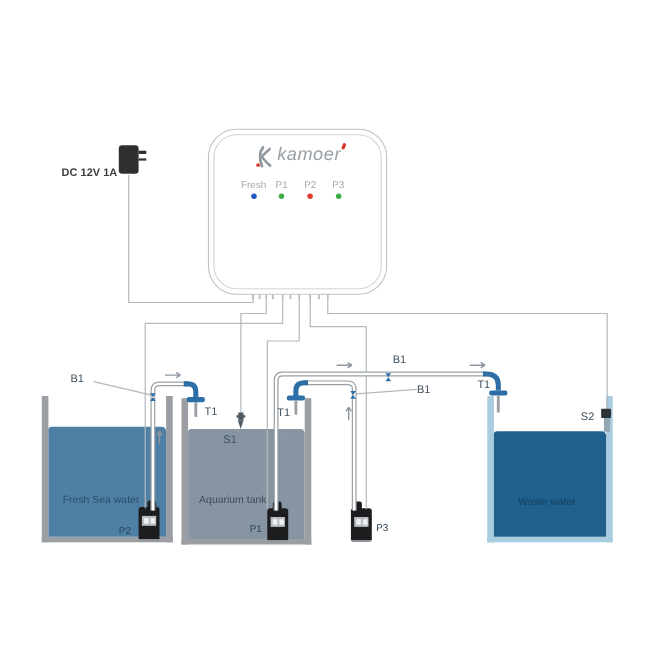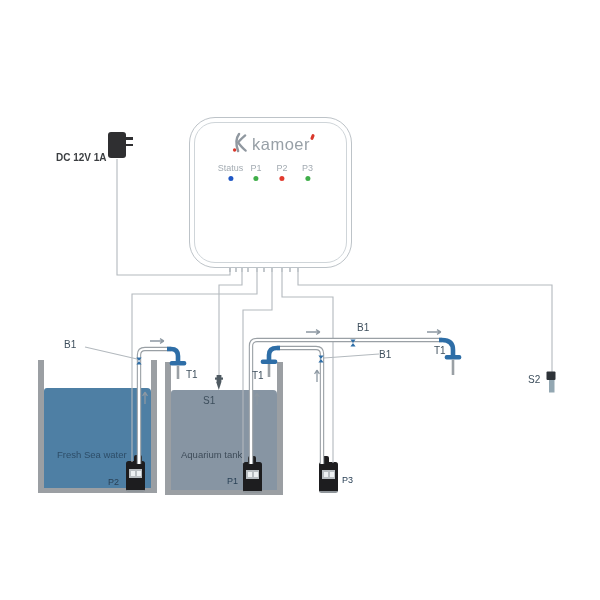--- a/index.html
+++ b/index.html
@@ -3,21 +3,21 @@
 <meta charset="utf-8">
 <style>
   html,body{margin:0;padding:0;background:#fff;}
   body{font-family:"Liberation Sans", sans-serif;}
   .canvas{position:relative;width:600px;height:600px;background:#fff;overflow:hidden;}
 
   
   .controller{position:absolute;left:189px;top:117px;width:161px;height:149px;
     background:#fff;border:1.5px solid #bdc3c8;border-radius:26px;z-index:4;}
   .controller-inner{position:absolute;inset:4px;border:1px solid #cfd5d9;border-radius:21px;}
-  .logo-row{position:absolute;left:0;top:13px;width:100%;display:flex;justify-content:center;align-items:flex-end;gap:3px;}
+  .logo-row{position:absolute;left:0;top:13px;width:100%;display:flex;justify-content:center;align-items:flex-start;gap:3px;font-style:italic;}
   .brand{font-size:16.5px;color:#98a0a7;letter-spacing:.5px;position:relative;}
   .brand-accent{position:absolute;right:-4px;top:-1px;width:3px;height:6px;background:#d9372b;border-radius:2px;transform:rotate(22deg);}
   .ind-label{position:absolute;top:45px;transform:translateX(-50%);font-size:9px;color:#a3abb2;white-space:nowrap;}
   .led{position:absolute;top:58px;width:5.2px;height:5.2px;border-radius:50%;transform:translateX(-50%);}
 
   
   .adapter-body{position:absolute;left:108px;top:132px;width:18px;height:26px;background:#2f2f31;border-radius:3px;z-index:4;}
   .prong{position:absolute;left:126px;width:7px;height:2.5px;background:#2f2f31;z-index:4;}
   .dc-label{position:absolute;left:56px;top:152px;font-size:10px;font-weight:bold;color:#3b3e41;z-index:6;white-space:nowrap;}
 
@@ -135,21 +135,21 @@
   <div class="controller">
     <div class="controller-inner"></div>
     <div class="logo-row">
       <svg width="18" height="23" viewBox="0 0 19 24">
         <path d="M8.5,3 C5.5,7 5,14 7.5,21" stroke="#9098a0" stroke-width="2.6" fill="none" stroke-linecap="round"></path>
         <path d="M15,4.5 C11,8 8.5,10.5 7.5,12 C9,14 12,18 15.5,20.5" stroke="#9098a0" stroke-width="2.4" fill="none" stroke-linecap="round"></path>
         <circle cx="3.8" cy="20" r="1.8" fill="#d9372b"></circle>
       </svg>
       <span class="brand">kamoer<span class="brand-accent"></span></span>
     </div>
-    <div class="ind-label" style="left:40.5px">Status</div>
+    <div class="ind-label" style="left:40.5px">Fresh</div>
     <div class="ind-label" style="left:66px">P1</div>
     <div class="ind-label" style="left:92px">P2</div>
     <div class="ind-label" style="left:117.5px">P3</div>
     <div class="led" style="left: 40.5px; background: rgb(31, 87, 197);"></div>
     <div class="led" style="left: 66px; background: rgb(63, 174, 73);"></div>
     <div class="led" style="left: 92px; background: rgb(226, 59, 46);"></div>
     <div class="led" style="left: 117.5px; background: rgb(63, 174, 73);"></div>
   </div>
 
   <div class="tank" style="left:38px;top:360px;width:119px;height:133px">
@@ -162,20 +162,27 @@
 
   <div class="tank" style="left:165px;top:362px;width:118px;height:133px">
     <div class="wall left" style="background: rgb(155, 159, 163);"></div>
     <div class="wall right" style="background: rgb(155, 159, 163);"></div>
     <div class="wall bottom" style="background: rgb(155, 159, 163);"></div>
     <div class="water" style="top: 28px; background: rgb(135, 149, 163);"></div>
     <div class="tank-name" style="left: 16px; top: 87px; color: rgb(62, 76, 89);">Aquarium tank</div>
   </div>
 
 
+  <div class="tank" style="left:443px;top:360px;width:114px;height:133px">
+    <div class="wall left" style="background: rgb(169, 205, 223);"></div>
+    <div class="wall right" style="background: rgb(169, 205, 223);"></div>
+    <div class="wall bottom" style="background: rgb(169, 205, 223);"></div>
+    <div class="water" style="top: 32px; background: rgb(32, 96, 143);"></div>
+    <div class="tank-name" style="left: 28px; top: 91px; color: rgb(21, 64, 94);">Waste water</div>
+  </div>
 
   <div class="pump" style="left:126px;top:455px">
     <div class="pump-nub" style="left:8px"></div>
     <div class="pump-body">
         <div class="pump-screen">
           <span></span>
           <span></span>
         </div>
       </div>
   </div>

